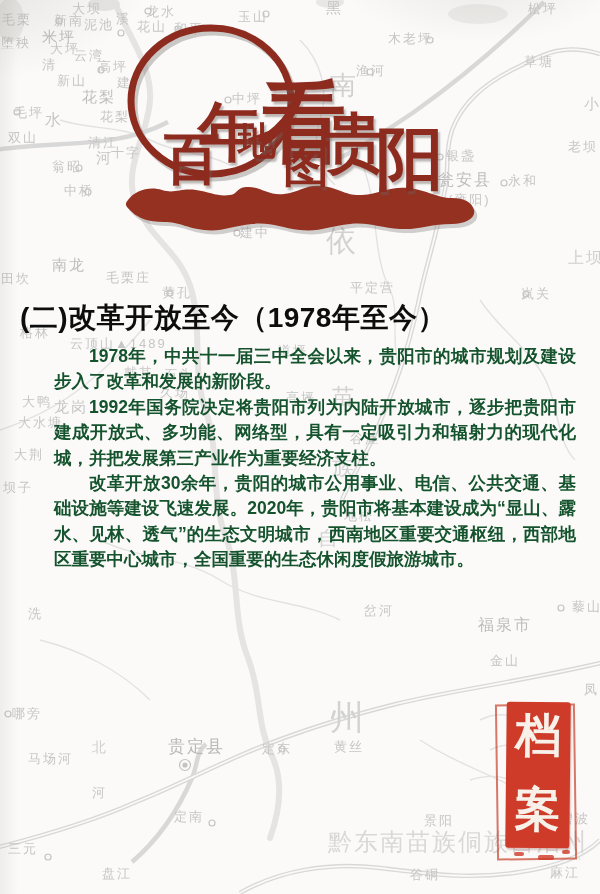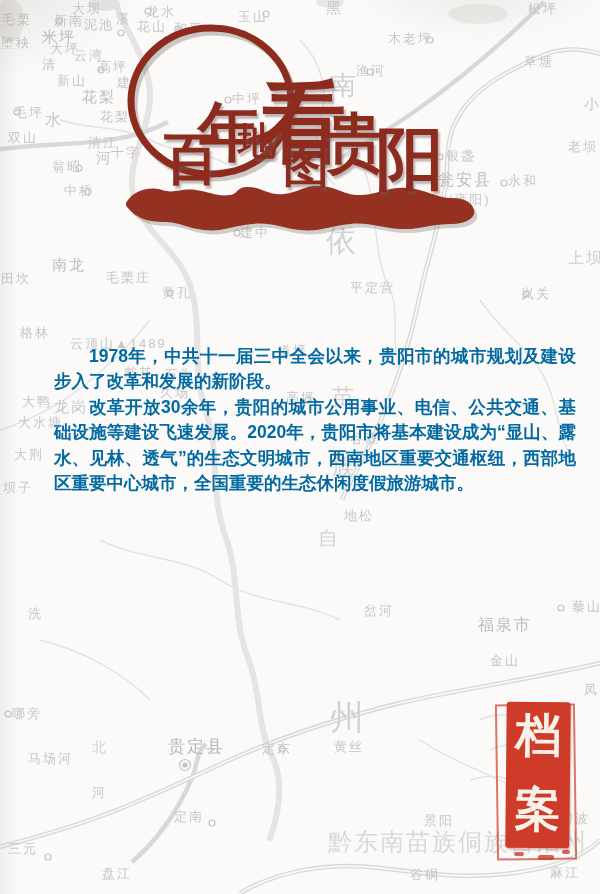--- a/index.html
+++ b/index.html
@@ -30,21 +30,21 @@
     text-shadow:2px 3px 2px rgba(110,100,95,.45);
   }
   
   #section-heading{
     position:absolute;left:20px;top:301px;z-index:5;width:560px;
     font-size:28px;line-height:34px;font-weight:bold;color:#0d0d0d;
     letter-spacing:.5px;white-space:nowrap;
   }
   #body-text{
     position:absolute;left:54px;top:344px;width:522px;z-index:5;
-    font-size:17.5px;line-height:25.4px;font-weight:bold;color:#0369a1;
+    font-size:17.5px;line-height:25.4px;font-weight:bold;color:#14532d;
     text-align:justify;
   }
   #body-text p{margin:0;text-indent:2em;}
   
   #stamp{position:absolute;left:494px;top:698px;width:86px;height:168px;z-index:6;}
   #stamp-frame{
     position:absolute;left:2px;top:6px;width:76px;height:152px;
     border:2px solid rgba(199,62,42,.7);transform:rotate(-.8deg);
   }
   #stamp-block{
@@ -234,23 +234,25 @@
   <div id="logo-chars">
       <span class="logo-char" style="left: 164px; top: 130px; font-size: 56px;">百</span>
       <span class="logo-char" style="left: 198px; top: 100px; font-size: 64px;">年</span>
       <span class="logo-char" style="left: 238px; top: 122px; font-size: 38px;">地</span>
       <span class="logo-char" style="left: 258px; top: 78px; font-size: 88px;">看</span>
       <span class="logo-char" style="left: 283px; top: 142px; font-size: 46px;">图</span>
       <span class="logo-char" style="left: 324px; top: 112px; font-size: 62px;">贵</span>
       <span class="logo-char" style="left: 376px; top: 124px; font-size: 68px;">阳</span>
     </div>
 
+  <div id="section-heading">(二)改革开放至今（1978年至今）</div>
 
   <div id="body-text">
       <p class="para">1978年，中共十一届三中全会以来，贵阳市的城市规划及建设步入了改革和发展的新阶段。</p>
+      <p class="para">1992年国务院决定将贵阳市列为内陆开放城市，逐步把贵阳市建成开放式、多功能、网络型，具有一定吸引力和辐射力的现代化城，并把发展第三产业作为重要经济支柱。</p>
       <p class="para">改革开放30余年，贵阳的城市公用事业、电信、公共交通、基础设施等建设飞速发展。2020年，贵阳市将基本建设成为“显山、露水、见林、透气”的生态文明城市，西南地区重要交通枢纽，西部地区重要中心城市，全国重要的生态休闲度假旅游城市。</p>
     </div>
 
   <div id="stamp">
     <div id="stamp-frame"></div>
     <div id="stamp-block" style="background: rgb(206, 59, 40);">
         <span class="stamp-char" style="top: 10px;">档</span>
         <span class="stamp-char" style="top: 84px;">案</span>
       </div>
     <span class="stamp-speck" style="left:20px;top:154px;width:10px;height:4px;"></span>

